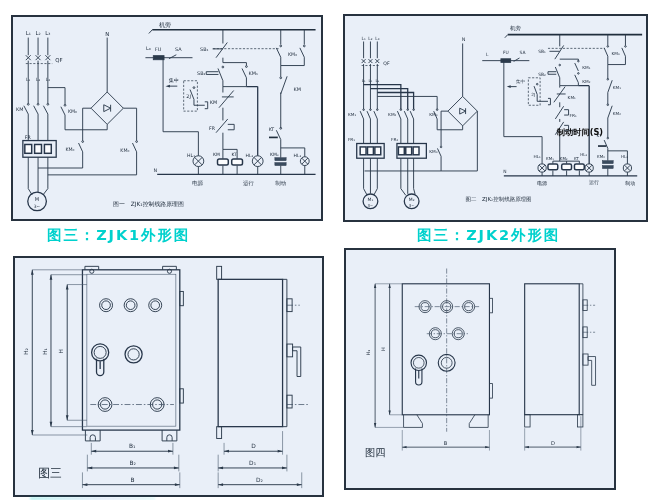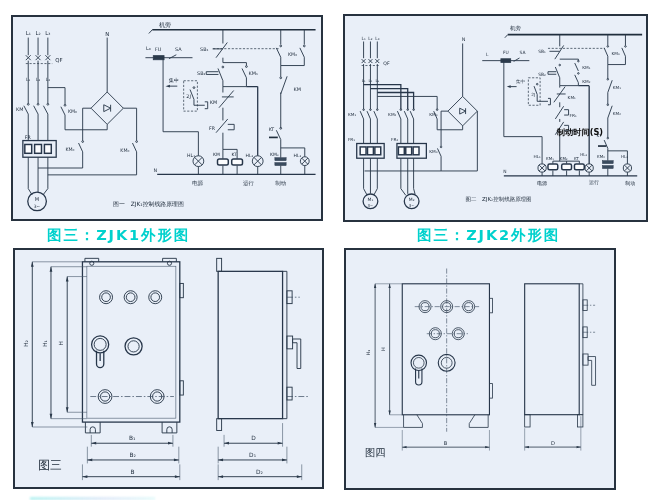--- a/index.html
+++ b/index.html
@@ -348,21 +348,21 @@
         <text x="633" y="186.5" font-size="5.2" text-anchor="middle">制动</text>
         <text x="558" y="135.5" font-size="8.4" text-anchor="start" class="blk">制动时间(S)</text>
         <text x="465" y="202.5" font-size="5.6" text-anchor="start" class="cap">图二　ZJK₂控制线路原理图</text>
       </g>
 </svg>
 </div>
 
 <div class="cyan-caption" style="left:47px;top:227px;">图三：ZJK1外形图</div>
 <div class="cyan-caption" style="left:409px;top:227px;padding-left:8px;">图三：ZJK2外形图</div>
 
-<div class="panel" style="left:13px;top:248px;width:310.5px;height:241px;">
+<div class="panel" style="left:13px;top:256px;width:310.5px;height:241px;">
 <svg viewBox="13 248 310.5 241">
 
   <rect class="s12" x="81" y="260" width="99" height="163"></rect>
   <rect class="thin" x="85.5" y="264.5" width="90.5" height="154.5"></rect>
 
   <path class="s" d="M83.5,260 V256.5 H97.5 V260"></path>
   <circle class="s" cx="90.5" cy="261.5" r="2.1"></circle>
   <path class="s" d="M162.5,260 V256.5 H176.5 V260"></path>
   <circle class="s" cx="169.5" cy="261.5" r="2.1"></circle>
 

